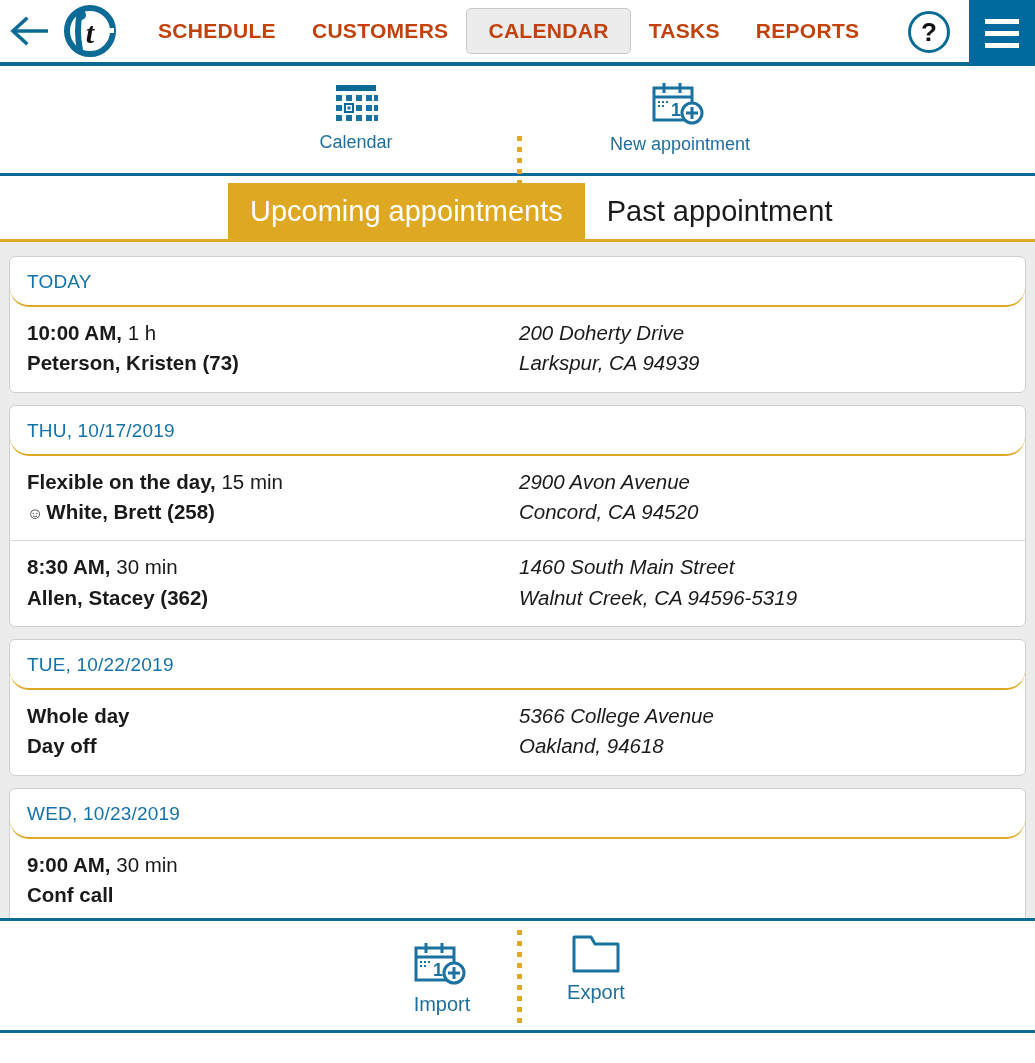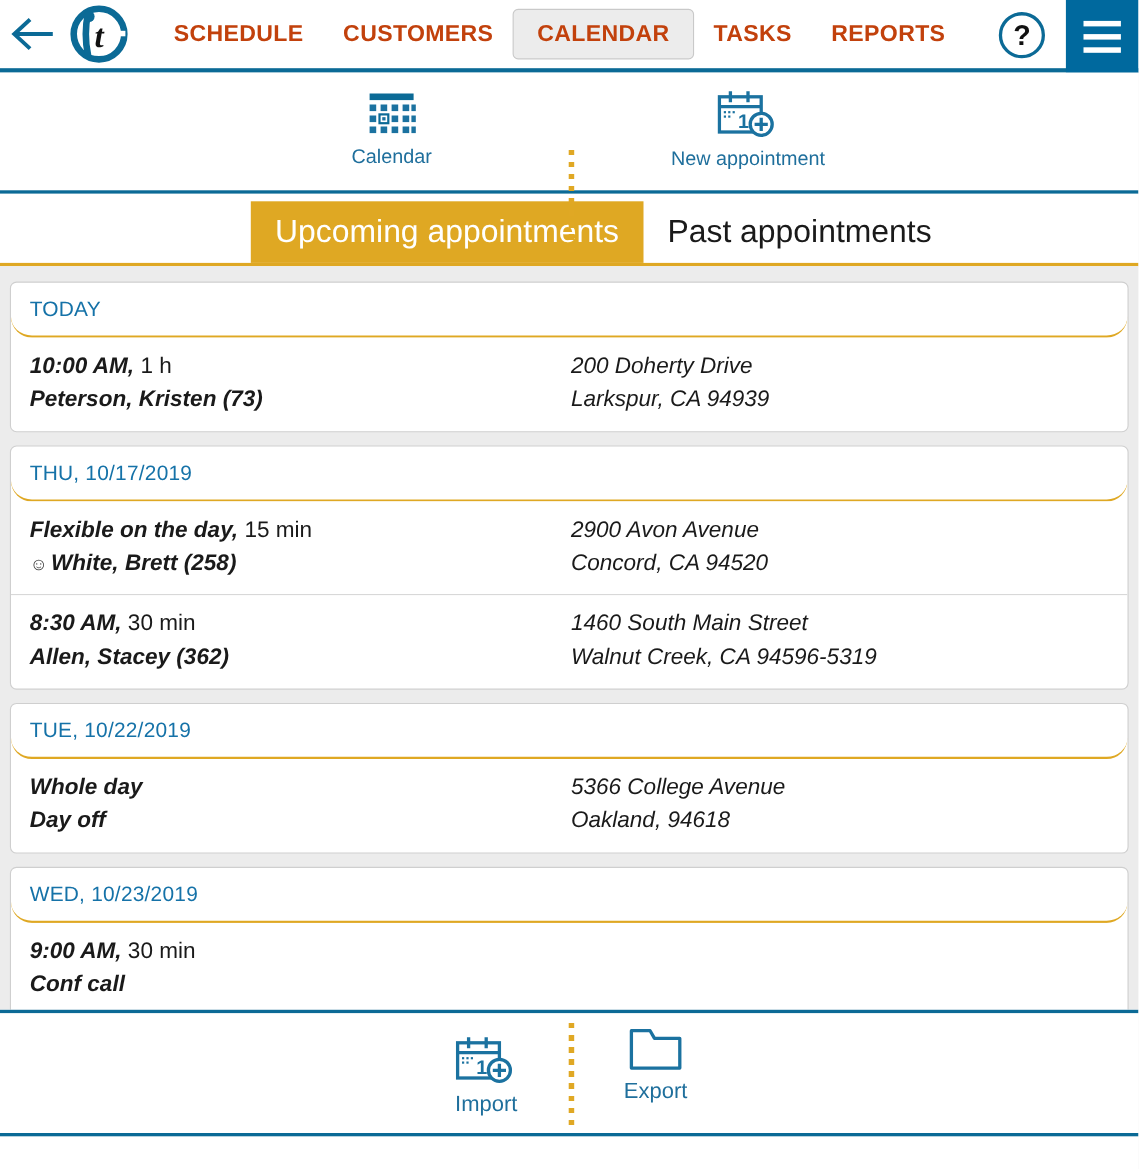--- a/index.html
+++ b/index.html
@@ -207,21 +207,21 @@
   .appt-left  { width: 492px; flex: none; }
   .appt-right { flex: 1; font-style: italic; }
 
   .line {
     font-size: 20.5px;
     color: #1a1a1a;
     line-height: 1.48;
     font-family: "Liberation Sans", sans-serif;
     white-space: nowrap;
   }
-  .line b { font-weight: bold; font-style: italic; }
+  .line b { font-weight: bold; }
   .line .thin { font-weight: normal; }
   .line.addr { font-weight: normal; }
 
   .smiley {
     font-size: 16px;
     color: #333;
     margin-right: 3px;
   }
 
   
@@ -351,21 +351,21 @@
       <circle cx="40" cy="32" r="10" fill="#ffffff" stroke="#1b72a0" stroke-width="3"></circle>
       <line x1="40" y1="26" x2="40" y2="38" stroke="#1b72a0" stroke-width="3"></line>
       <line x1="34" y1="32" x2="46" y2="32" stroke="#1b72a0" stroke-width="3"></line>
     </svg>
     <div class="tool-label">New appointment</div>
   </div>
 </div>
 
 <div class="tabstrip">
   <div class="tab active">Upcoming appointments</div>
-  <div class="tab">Past appointments</div>
+  <div class="tab">Past appointment</div>
 </div>
 
 <div class="content">
 
   <div class="card">
     <div class="card-header">TODAY</div>
     <div class="appt-row">
       <div class="appt-left">
         <div class="line">
           <b>10:00 AM,</b><span class="thin"> 1 h</span>

